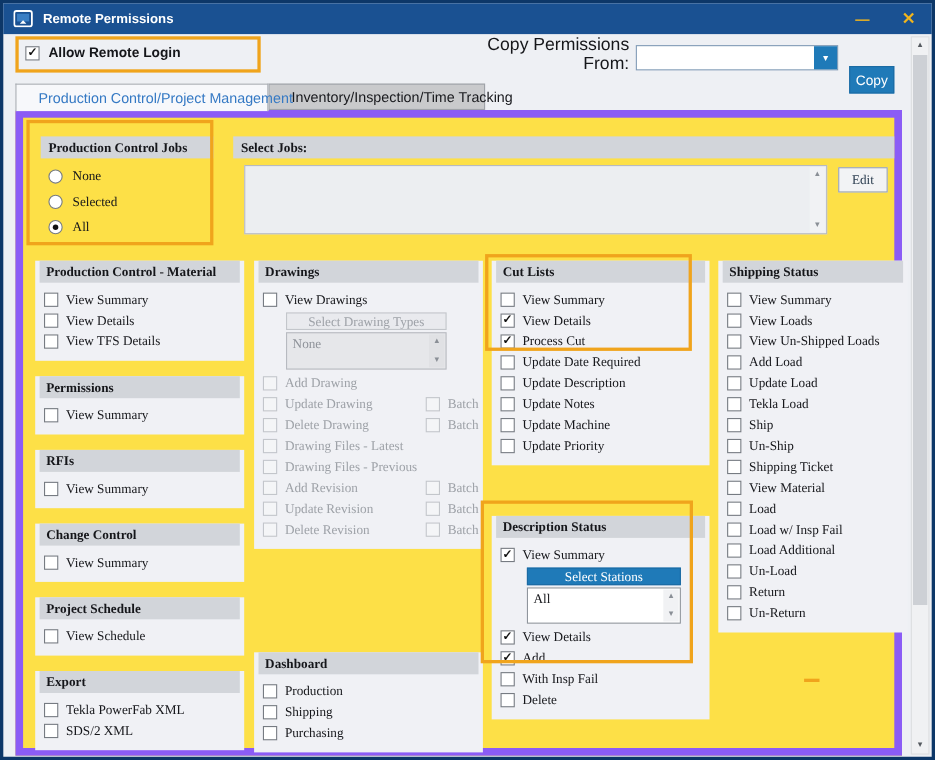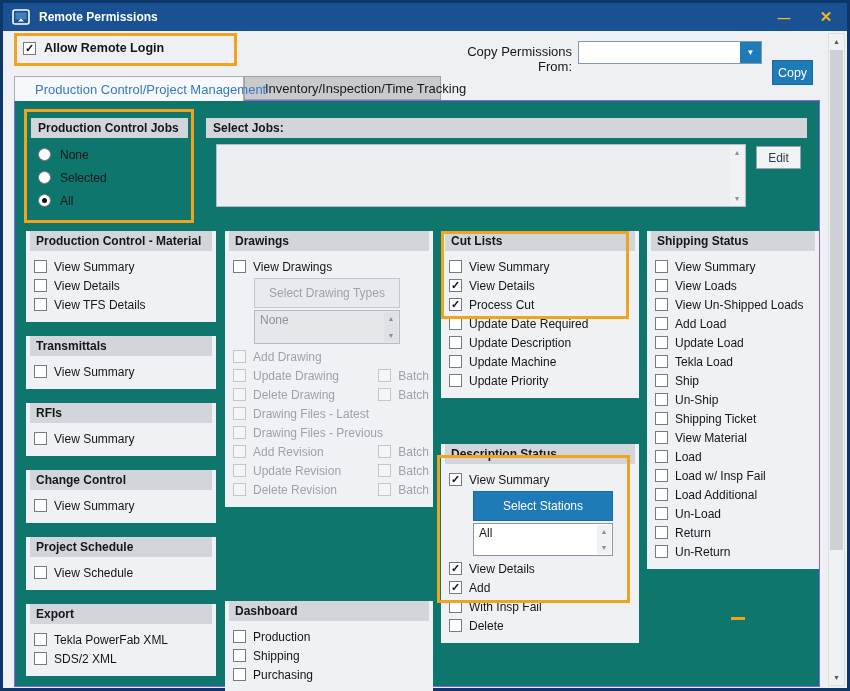--- a/index.html
+++ b/index.html
@@ -17,41 +17,41 @@
   .app-icon { width:18px; height:16px; display:flex; flex:none; }
   .t-title { color:#ffffff; font-weight:bold; font-size:12px; margin-left:9px; }
   .win-btn { position:absolute; top:0; height:28px; width:30px; display:flex;
     align-items:center; justify-content:center; color:#f2b51c; cursor:default; }
   .win-btn.min { left:766px; font-weight:bold; font-size:13px; }
   .win-btn.close { left:808px; font-weight:bold; font-size:15px; }
 
   
   .allow-row { position:absolute; left:23px; top:41px; display:flex; align-items:center; }
   .allow-row .lbl { margin-left:8px; font-size:12.5px; font-weight:bold; color:#15161a; }
-  .copy-label { position:absolute; left:430px; top:44px; width:142px; text-align:right;
-    font-size:13px; color:#15161a; }
+  .copy-label { position:absolute; left:430px; top:32px; width:142px; text-align:right;
+    font-size:16px; color:#15161a; }
   .combo { position:absolute; left:578px; top:41px; width:184px; height:23px;
     background:#ffffff; border:1px solid #7f9ab5; font-size:12px; }
   .combo-arrow { position:absolute; right:0; top:0; width:21px; height:100%;
     background:#1f7ab8; color:#ffffff; display:flex; align-items:center;
     justify-content:center; font-size:8px; }
   .copy-btn { position:absolute; left:772px; top:40px; width:41px; height:25px;
     background:#1f7ab8; border:1px solid #1b6ba3; color:#ffffff; font-size:12.5px;
     display:flex; align-items:center; justify-content:center;margin-top:20px; }
 
   
   .tab { position:absolute; top:76px; height:24px; display:flex; align-items:center;
     padding:0 20px; font-size:13px; white-space:nowrap; }
   .tab.active { left:14px; width:230px; height:25px; background:#f7f8fb;
     border:1px solid #a9adb3; border-bottom:none; color:#3579c4; z-index:3; }
   .tab.inactive { left:244px; width:197px; background:#c9cacc;
     border:1px solid #9fa3a8; color:#17181c; z-index:1; }
 
   .tab-panel { position:absolute; left:14px; top:100px; width:806px; height:587px;
-    background:#0f766e; border:1px solid #8b5cf6; z-index:2; }
+    background:#fde047; border:7px solid #8b5cf6; z-index:2;font-family:Liberation Serif, serif; }
 
   
   .hdr-bar { background:#d2d5da; font-weight:bold; font-size:12px; color:#15161a;
     display:flex; align-items:center; padding:0 7px; height:20px; }
   .jobs-header { position:absolute; left:16px; top:17px; width:157px; }
   .sj-header  { position:absolute; left:191px; top:17px; width:601px; }
   .jobs-radios { position:absolute; left:23px; top:42px; }
   .radio-row { display:flex; align-items:center; height:23px; }
   .radio { width:13px; height:13px; border:1px solid #767b82; border-radius:50%;
     background:#ffffff; position:relative; flex:none; }
@@ -87,21 +87,21 @@
 
   .row { display:flex; align-items:center; height:19px; padding-left:8px;text-align:right; }
   .checkbox { width:13px; height:13px; background:#ffffff; border:1px solid #767b82;
     display:flex; align-items:center; justify-content:center; font-size:11px;
     font-weight:bold; line-height:1; color:#111111; flex:none; }
   .row.disabled .checkbox { border-color:#c3c6cb; background:#f4f5f7; }
   .row .lbl { margin-left:7px; font-size:12px; color:#15161a; white-space:nowrap; }
   .row.disabled .lbl { color:#9ea2a8; }
   .batch-wrap { margin-left:auto; display:flex; align-items:center; margin-right:4px; }
 
-  .btn { height:30px; border:1px solid #c3c6cb; background:#e9eaee; color:#9ea2a8;
+  .btn { height:16px; border:1px solid #c3c6cb; background:#e9eaee; color:#9ea2a8;
     font-size:12px; display:flex; align-items:center; justify-content:center;
     margin:2px 0 2px 29px; width:146px;text-align:right; }
   .btn.accent { width:140px; margin-left:32px; background:#1f7ab8;
     border-color:#1b6ba3; color:#ffffff; }
   .listbox { position:relative; height:34px; border:1px solid #b7bac0;
     background:#e6e7ea; margin:1px 0 3px 29px; width:146px; font-size:12px;
     color:#8f939a; padding:2px 18px 2px 5px; }
   .listbox.enabled { background:#ffffff; color:#15161a; border-color:#8f959c;
     width:140px; margin-left:32px; height:33px; }
 
@@ -196,21 +196,21 @@
                 <span class="checkbox"></span>
                 <span class="lbl">View Details</span>
               </div>
               <div class="row">
                 <span class="checkbox"></span>
                 <span class="lbl">View TFS Details</span>
               </div>
             </div>
           </div>
           <div class="section">
-            <div class="section-header">Transmittals</div>
+            <div class="section-header">Permissions</div>
             <div class="section-body">
               <div class="row">
                 <span class="checkbox"></span>
                 <span class="lbl">View Summary</span>
               </div>
             </div>
           </div>
           <div class="section">
             <div class="section-header">RFIs</div>
             <div class="section-body">
@@ -353,20 +353,24 @@
                 <span class="checkbox">✓</span>
                 <span class="lbl">Process Cut</span>
               </div>
               <div class="row">
                 <span class="checkbox"></span>
                 <span class="lbl">Update Date Required</span>
               </div>
               <div class="row">
                 <span class="checkbox"></span>
                 <span class="lbl">Update Description</span>
+              </div>
+              <div class="row">
+                <span class="checkbox"></span>
+                <span class="lbl">Update Notes</span>
               </div>
               <div class="row">
                 <span class="checkbox"></span>
                 <span class="lbl">Update Machine</span>
               </div>
               <div class="row">
                 <span class="checkbox"></span>
                 <span class="lbl">Update Priority</span>
               </div>
             </div>

